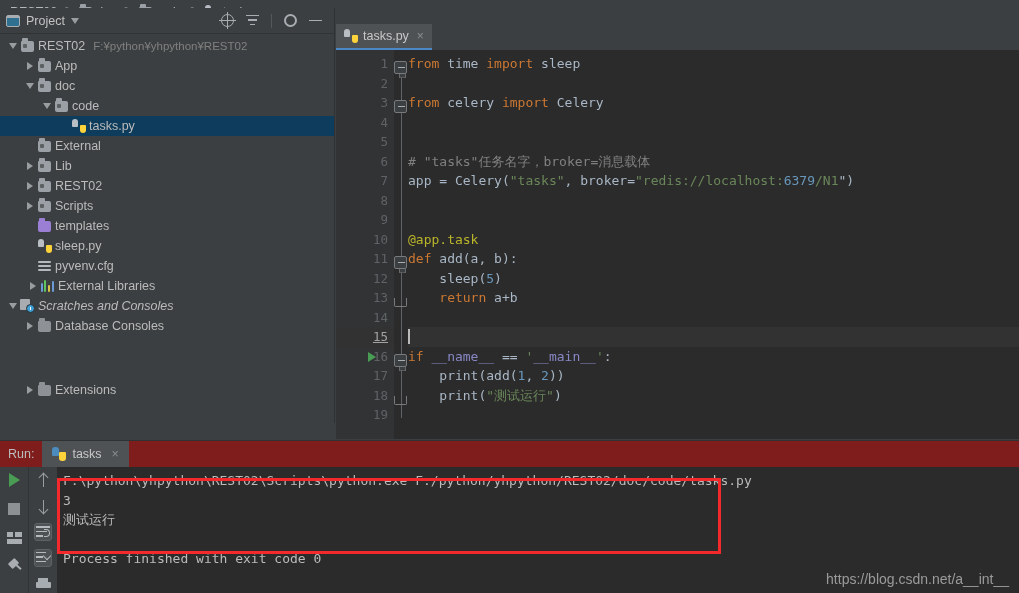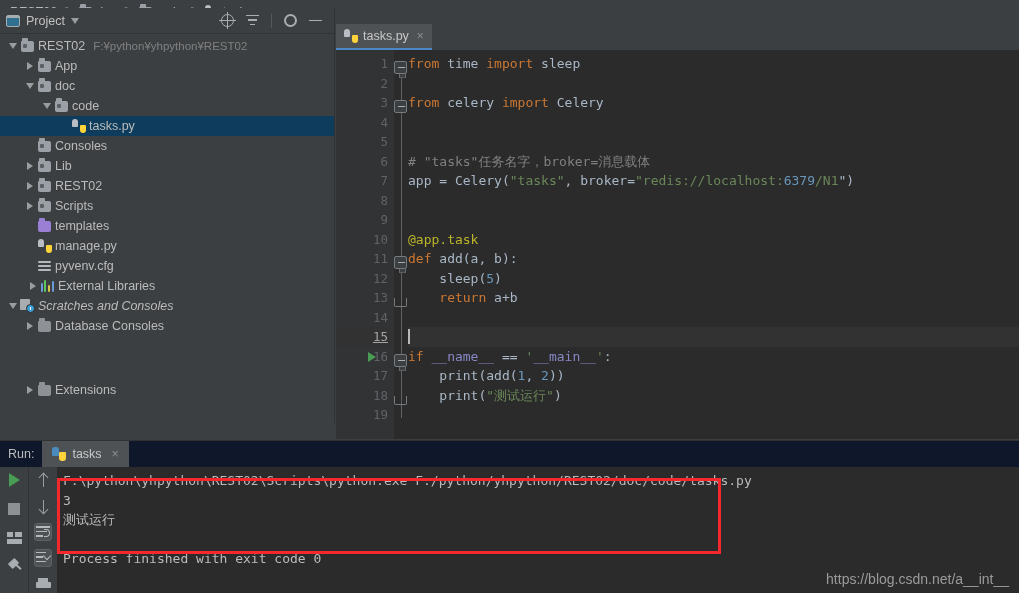--- a/index.html
+++ b/index.html
@@ -200,21 +200,21 @@
   .d  { color:#bbb529; }              
   .b  { color:#8888c6; }
   .caret {
     display:inline-block; width:1.5px; height:15px; background:#bbbbbb;
     vertical-align:-3px;
   }
 
   
   .runwin {
     position:absolute; left:0; top:440px; width:1019px; height:153px;
-    background:#0f172a; border-top:1px solid #2f3133;
+    background:#7f1d1d; border-top:1px solid #2f3133;
   }
   .run-tabbar { height:26px; display:flex; align-items:center; }
   .run-label { padding:0 8px; color:#bbbbbb; font-size:12.5px; }
   .run-tab {
     height:26px; display:flex; align-items:center; gap:6px; padding:0 10px;
     background:#4e5254; color:#c8c8c8; font-size:12.5px;
   }
   .run-tab .close { color:#8b8e90; margin-left:4px; }
 
   .run-body { position:absolute; left:0; top:26px; right:0; bottom:0; display:flex; }
@@ -396,21 +396,21 @@
               <i class="pb"></i>
             </span>
           </span>
           <span class="lbl">tasks.py</span>
         </div>
         <div class="row" style="padding-left: 23px;">
           <span class="arrow"></span>
           <span class="ic">
             <span class="ico ico-folder"></span>
           </span>
-          <span class="lbl">Consoles</span>
+          <span class="lbl">External</span>
         </div>
         <div class="row" style="padding-left: 23px;">
           <span class="arrow">
             <i class="tri tri-right"></i>
           </span>
           <span class="ic">
             <span class="ico ico-folder"></span>
           </span>
           <span class="lbl">Lib</span>
         </div>
@@ -440,21 +440,21 @@
           <span class="lbl">templates</span>
         </div>
         <div class="row" style="padding-left: 23px;">
           <span class="arrow"></span>
           <span class="ic">
             <span class="ico ico-py doc">
               <i class="pg"></i>
               <i class="pb"></i>
             </span>
           </span>
-          <span class="lbl">manage.py</span>
+          <span class="lbl">sleep.py</span>
         </div>
         <div class="row" style="padding-left: 23px;">
           <span class="arrow"></span>
           <span class="ic">
             <span class="ico ico-cfg">
               <i></i>
               <i></i>
               <i></i>
             </span>
           </span>

